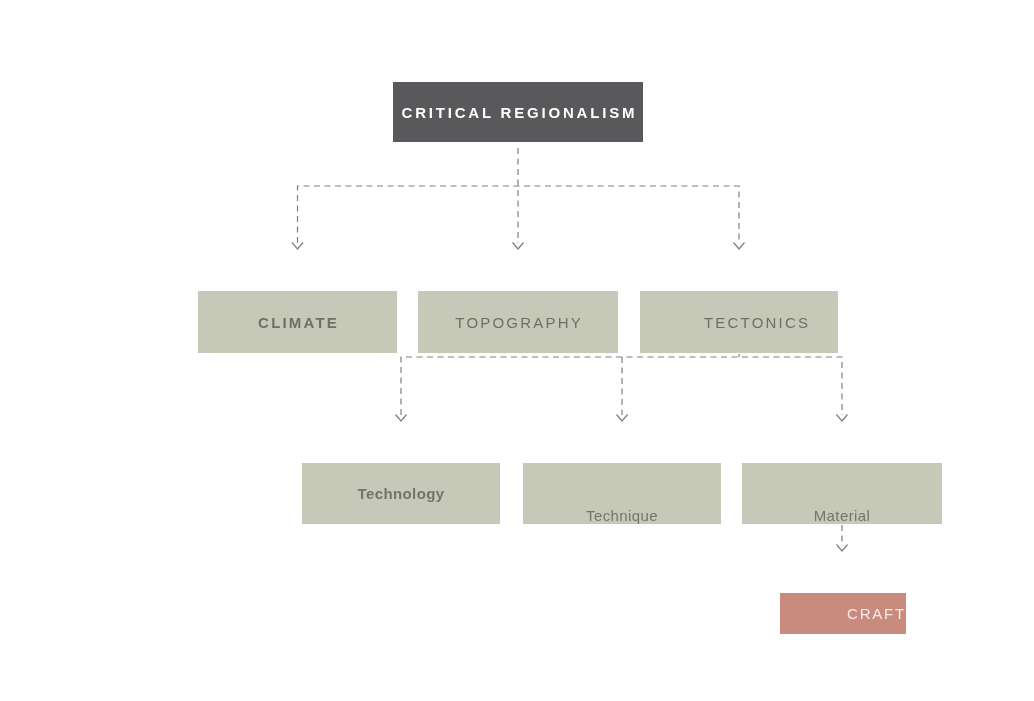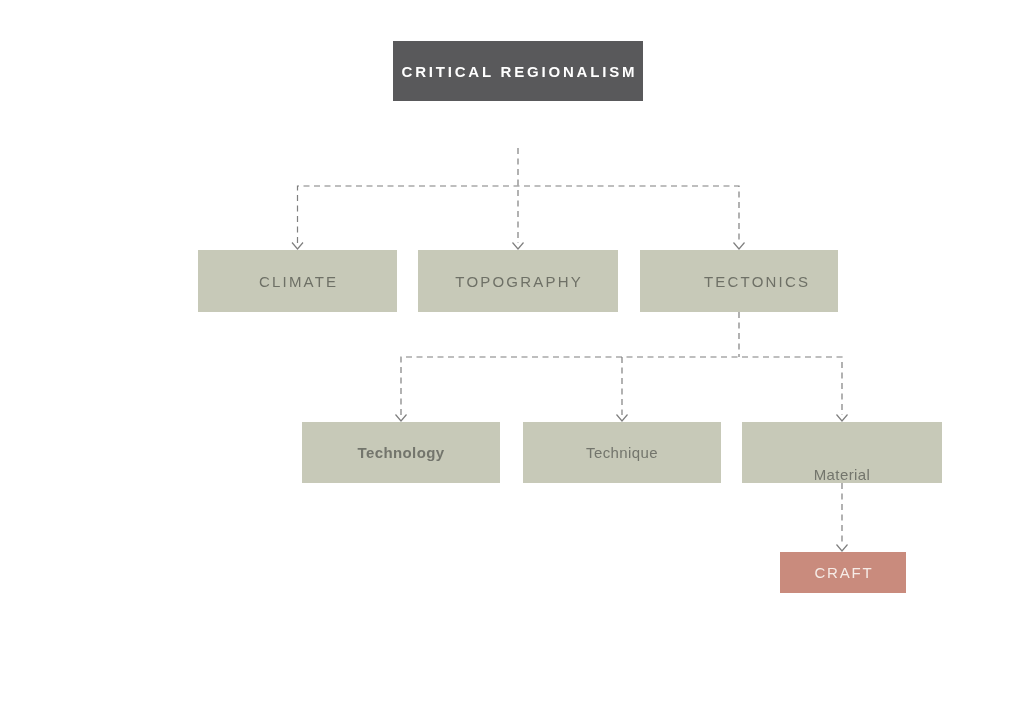--- a/index.html
+++ b/index.html
@@ -32,20 +32,21 @@
     stroke: var(--line, #7f7f7f);
     stroke-width: 1.2;
   }
   .node {
     position: absolute;
     display: flex;
     align-items: center;
     justify-content: center;
     box-sizing: border-box;
     text-align: center;
+    margin-top: 41px;
   }
   .node-root {
     left: 393px; top: 41px; width: 250px; height: 60px;
     background: var(--root-bg, #59595b);
     color: var(--root-text, #ffffff);
     font-size: 15px;
     font-weight: 700;
     letter-spacing: 2.8px;
     text-indent: 2.8px;
   }
@@ -58,39 +59,40 @@
     text-align: center;
     letter-spacing: 0.3px;
   }
   .node-level1 {
     background: var(--node-bg, #c7c9b8);
     color: var(--node-text, #6e7066);
     font-size: 15px;
     letter-spacing: 2.2px;
     text-indent: 2.2px;
   }
-  .node-climate    { left: 198px; top: 250px; width: 199px; height: 62px; }
+  .node-climate    { left: 198px; top: 250px; width: 199px; height: 62px; font-weight: bold; }
   .node-topography { left: 418px; top: 250px; width: 200px; height: 62px; }
   .node-tectonics  { left: 640px; top: 250px; width: 198px; height: 62px; padding-left: 34px; }
   .node-level2 {
     background: var(--node-bg, #c7c9b8);
     color: var(--node2-text, #73756c);
     font-size: 15px;
     letter-spacing: 0.4px;
   }
   .node-technology { left: 302px; top: 422px; width: 198px; height: 61px; font-weight: bold; }
-  .node-technique  { left: 523px; top: 422px; width: 198px; height: 61px; }
+  .node-technique  { left: 523px; top: 422px; width: 198px; height: 61px; align-items: flex-end; }
   .node-material   { left: 742px; top: 422px; width: 200px; height: 61px; align-items: flex-end; }
   .node-accent {
     left: 780px; top: 552px; width: 126px; height: 41px;
     background: var(--accent-bg, #c98b7d);
     color: var(--accent-text, #f4e9e4);
     font-size: 15px;
     letter-spacing: 1.8px;
     text-indent: 1.8px;
+    justify-content: flex-end;
   }
 </style>
 </head>
 <body>
 
 <div class="stage">
 
   <svg class="connector-svg" viewBox="0 0 1034 701" xmlns="http://www.w3.org/2000/svg" aria-hidden="true">
 
     <path class="edge" d="M518 148 L518 243"></path>

